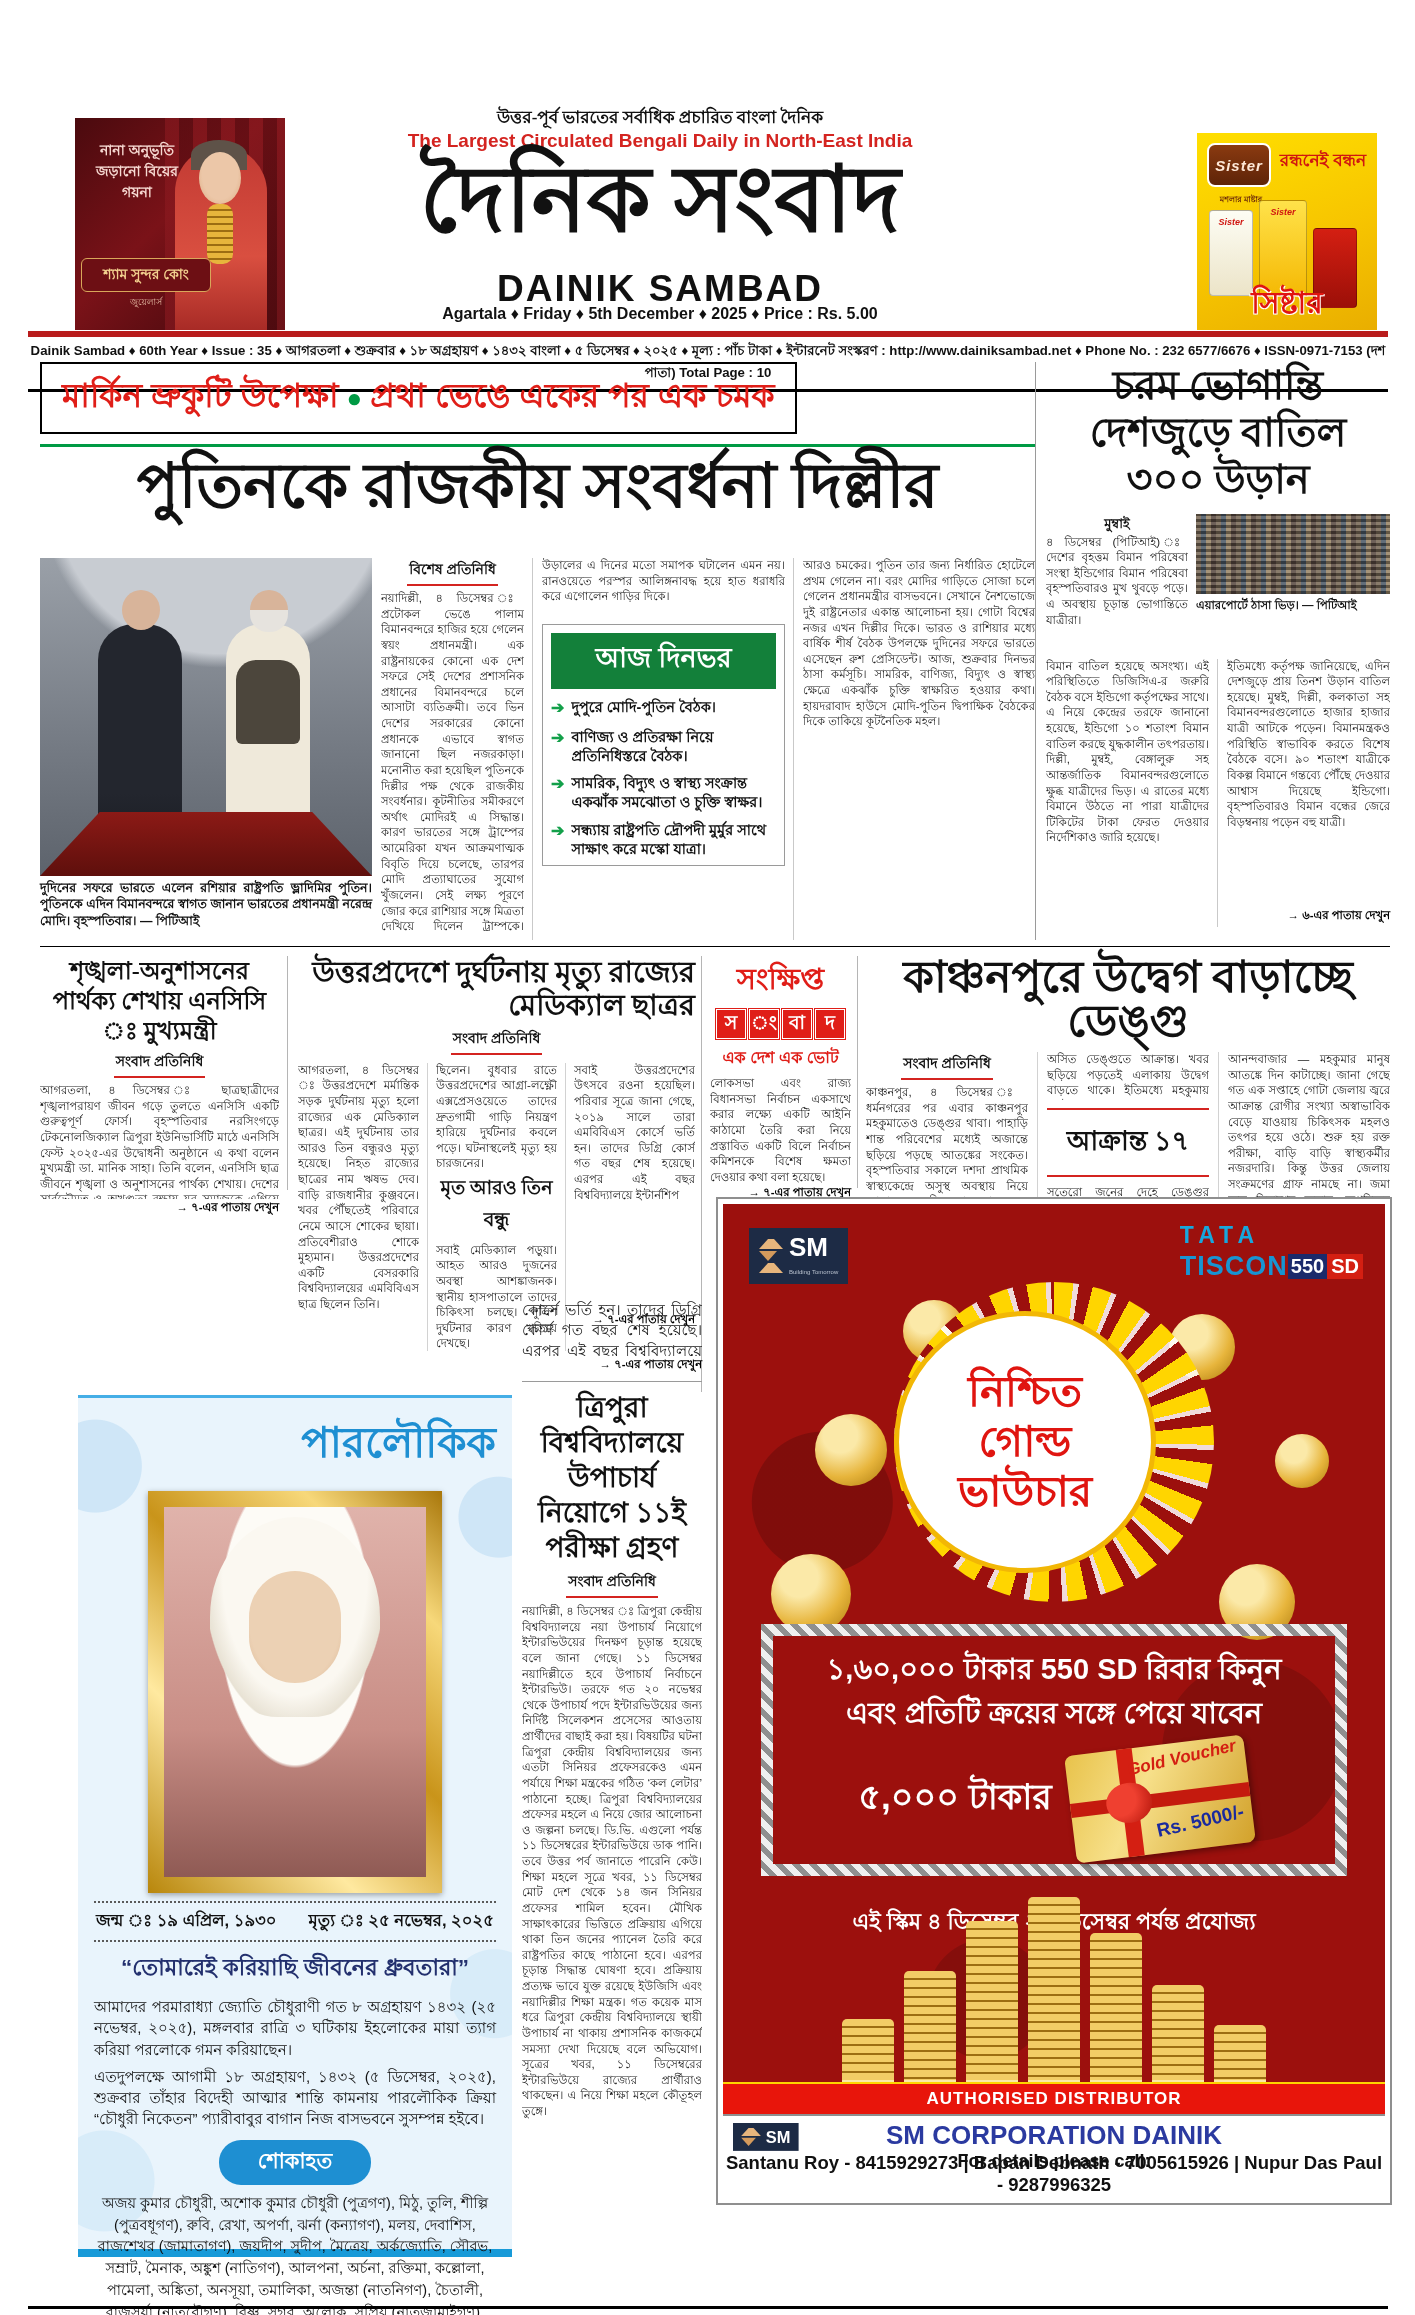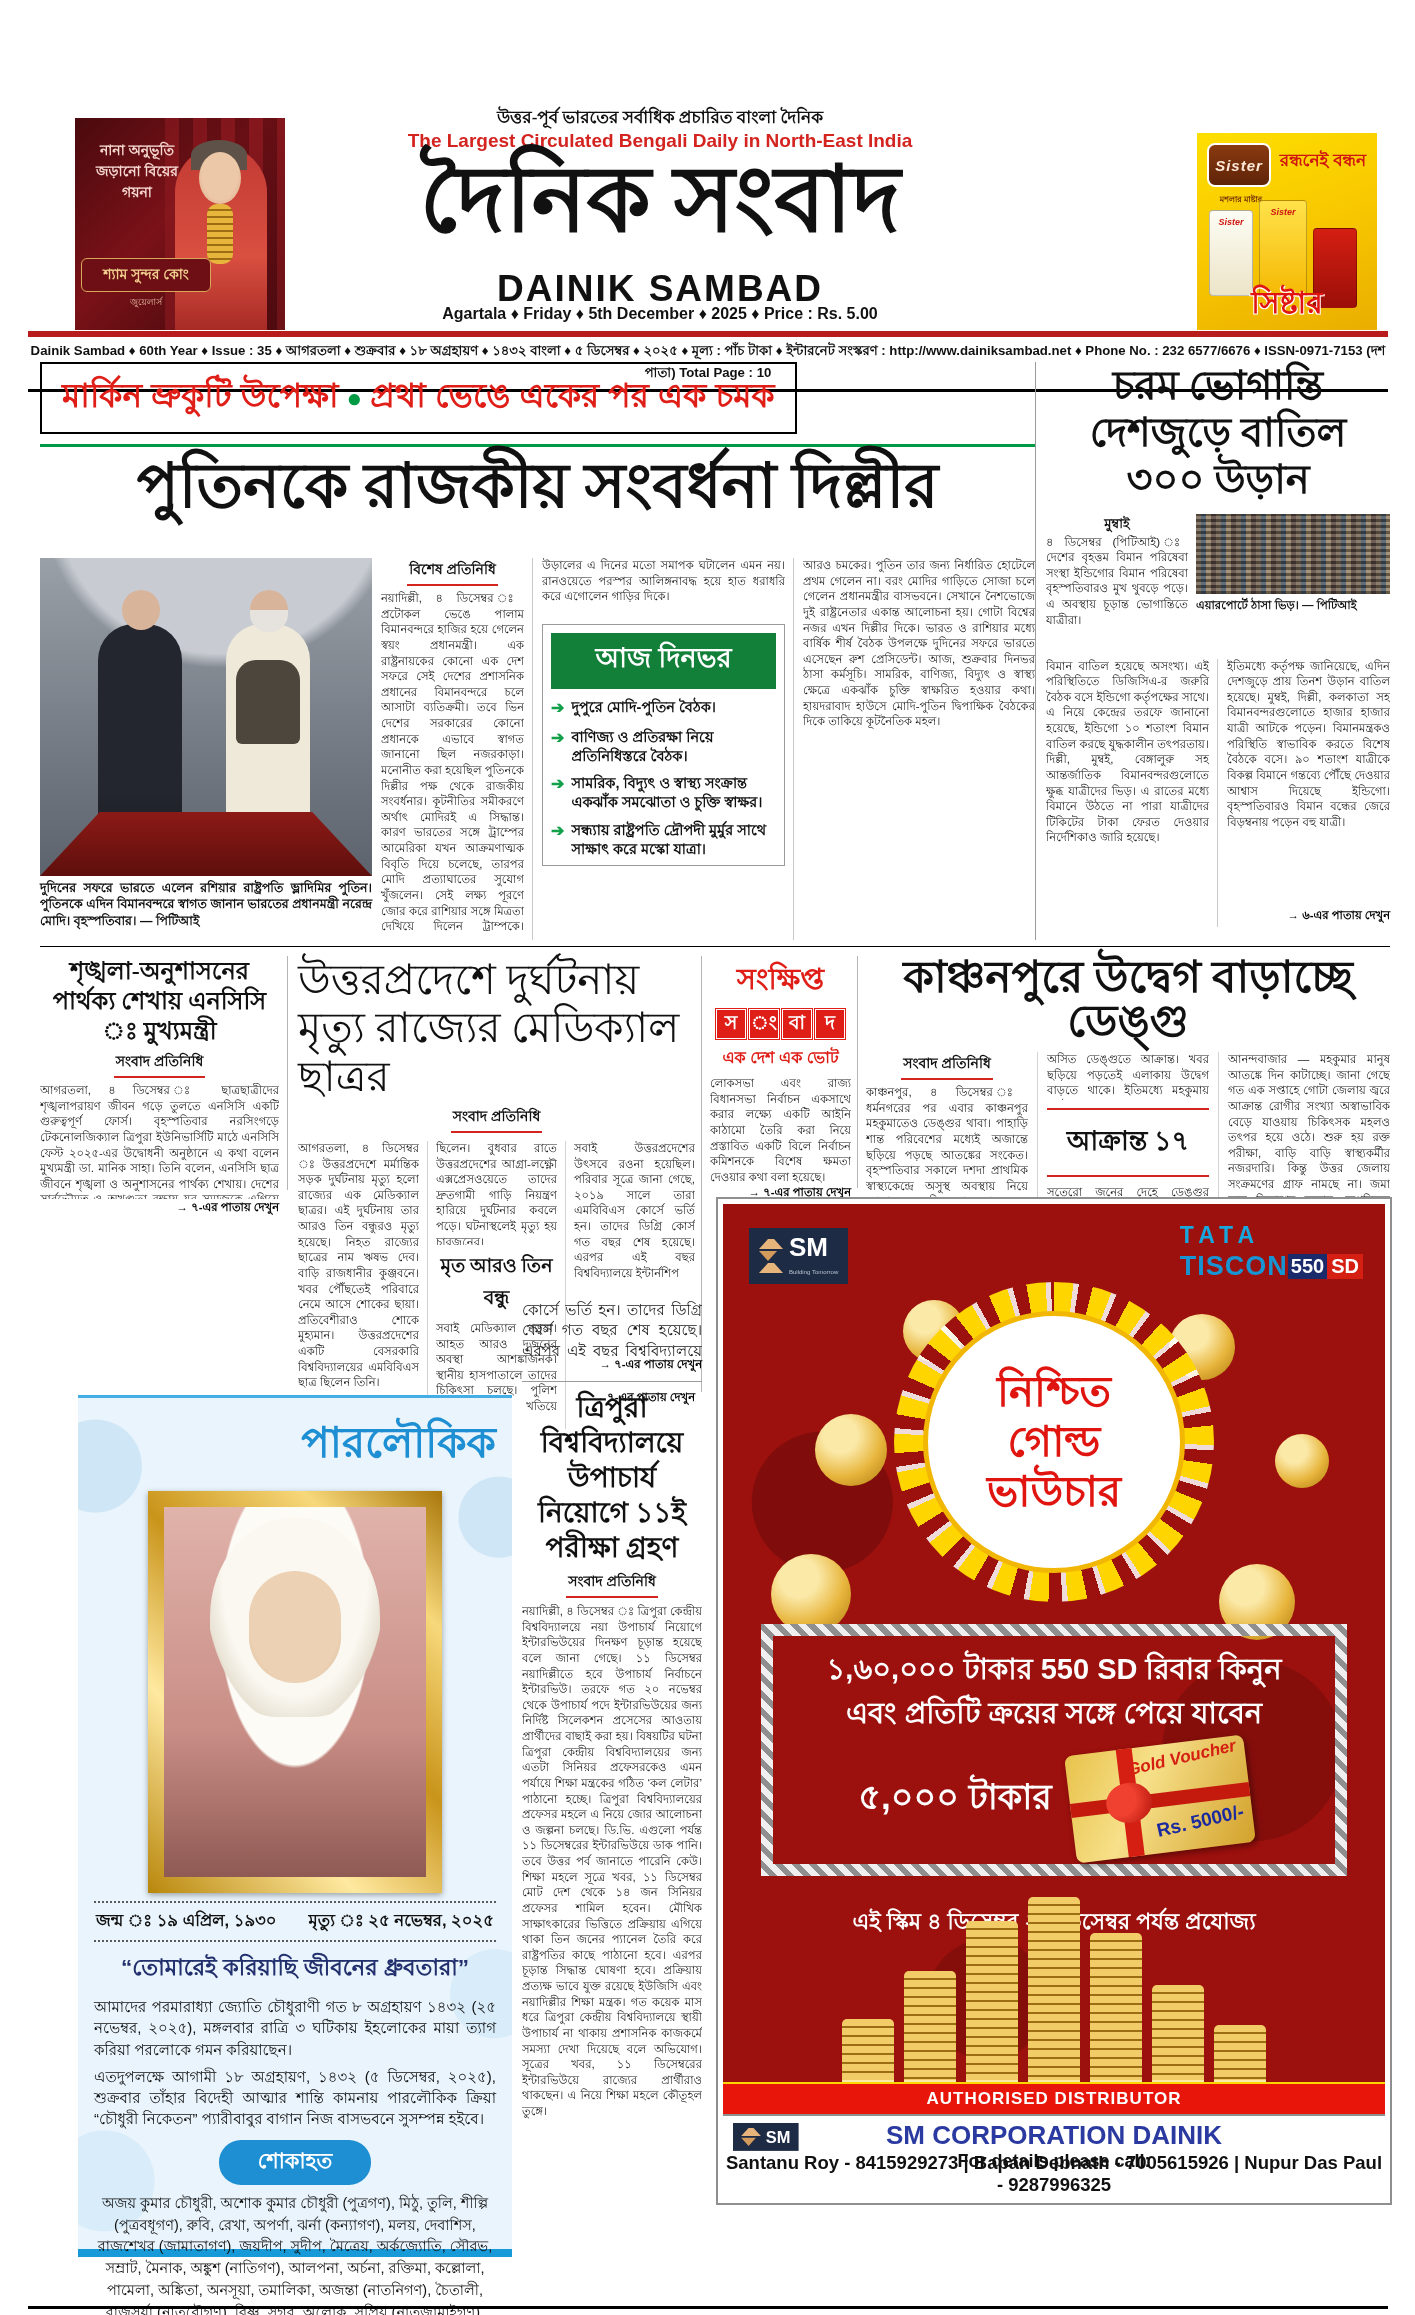--- a/index.html
+++ b/index.html
@@ -82,21 +82,21 @@
   .crowd-cap { font-size:11.5px; font-weight:700; margin-top:3px; }
   .flight-cols { display:flex; gap:9px; margin-top:8px; }
   .flight-cols .c { flex:1; }
   .flight-cols .c1 { border-right:1px solid #c9c9c9; padding-right:8px; }
 
   
   .mid-rule { left:40px; top:946px; width:1350px; }
   .ncc { left:40px; top:956px; width:248px; height:234px; border-right:1px solid #b5b5b5; padding-right:8px; }
   .ncc h3 { font-size:24px; font-weight:700; text-align:center; line-height:1.25; }
   .up { left:298px; top:956px; width:404px; height:436px; border-right:1px solid #b5b5b5; padding-right:6px; }
-  .up h2 { font-size:42px; font-weight:400; text-align:left; line-height:1.15; }
+  .up h2 { font-size:29px; font-weight:700; text-align:right; line-height:1.15; }
   .up-cols { display:flex; gap:8px; margin-top:8px; }
   .up-cols .c { flex:1; }
   .up-cols .c + .c { border-left:1px solid #d2d2d2; padding-left:8px; }
   .subhead-mid { text-align:center; font-size:19px; font-weight:700; margin:6px 0; }
   .brief { left:710px; top:956px; width:148px; height:232px; border-right:1px solid #b5b5b5; padding-right:6px; }
   .brief-title { text-align:center; font-size:29px; font-weight:700; color:#e01e18; }
   .brief-tiles { display:flex; justify-content:center; gap:3px; margin:4px 0 6px; }
   .brief-tiles b { width:30px; height:30px; background:#e01e18; color:#fff; font-size:19px; display:flex; align-items:center; justify-content:center; border:1px solid #fff; box-shadow:0 0 0 1px #e01e18; }
   .brief-item-title { text-align:center; color:#e01e18; font-size:16px; font-weight:700; margin:6px 0 4px; }
   .dengue { left:866px; top:956px; width:524px; height:232px; }
@@ -138,21 +138,21 @@
   .sm-logo .tri.dn { border-width:10px 9px 0 9px; border-color:#d49a5c transparent transparent transparent; }
   .sm-logo .sm-txt { color:#fff; font-size:26px; font-weight:700; line-height:1; }
   .sm-logo .sm-sub { color:#b9c2cf; font-size:6px; }
   .tiscon-logo { position:absolute; right:22px; top:18px; text-align:left; }
   .tiscon-logo .tata { color:#18a7dd; font-size:23px; font-weight:700; letter-spacing:6px; }
   .tiscon-logo .row2 { display:flex; align-items:center; margin-top:2px; }
   .tiscon-logo .tis { color:#1894d2; font-size:27px; font-weight:700; letter-spacing:1px; }
   .tiscon-logo .g550 { background:#1b2a6b; color:#fff; font-size:20px; font-weight:700; padding:1px 3px; }
   .tiscon-logo .gsd { background:#d41f12; color:#fff; font-size:20px; font-weight:700; padding:1px 4px; }
   .sunburst { position:absolute; left:50%; top:78px; transform:translateX(-50%); width:320px; height:320px; border-radius:50%;
-     background:repeating-conic-gradient(#ffd500 0 7deg, rgba(255,255,255,.85) 7deg 9deg, #9c100d 9deg 14deg); display:flex; align-items:center; justify-content:center; }
+     background:repeating-conic-gradient(#ffd500 0 7deg, rgba(255,255,255,.85) 7deg 9deg, #9c100d 9deg 14deg); display:flex; align-items:center; justify-content:flex-start; }
   .sunburst .inner { width:262px; height:262px; border-radius:50%; background:#fff; border:5px solid #f2b705; display:flex; flex-direction:column; align-items:center; justify-content:center; gap:2px; }
   .sunburst .inner div { color:#e01510; font-size:42px; font-weight:700; line-height:1.15; }
   .offer-box { position:absolute; left:38px; right:38px; top:420px; height:252px; border:12px solid #c2c2c2;
      border-image:repeating-linear-gradient(45deg,#efefef 0 6px,#8f8f8f 6px 12px) 12; padding:12px 10px; }
   .offer-l1 { color:#fff; font-size:29px; font-weight:700; text-align:center; line-height:1.5; }
   .offer-row { display:flex; align-items:center; justify-content:center; gap:18px; margin-top:10px; }
   .offer-amt { color:#fff; font-size:35px; font-weight:700; }
   .voucher { width:180px; height:108px; background:linear-gradient(120deg,#e8c24a 0%,#f7e08a 40%,#d2a12a 100%); border-radius:8px; transform:rotate(-7deg); position:relative; box-shadow:2px 3px 6px rgba(0,0,0,.4); }
   .voucher .ribbon-v { position:absolute; left:52px; top:0; width:16px; height:100%; background:#d41f12; }
   .voucher .ribbon-h { position:absolute; left:0; top:48px; width:100%; height:14px; background:#c41a0e; }

